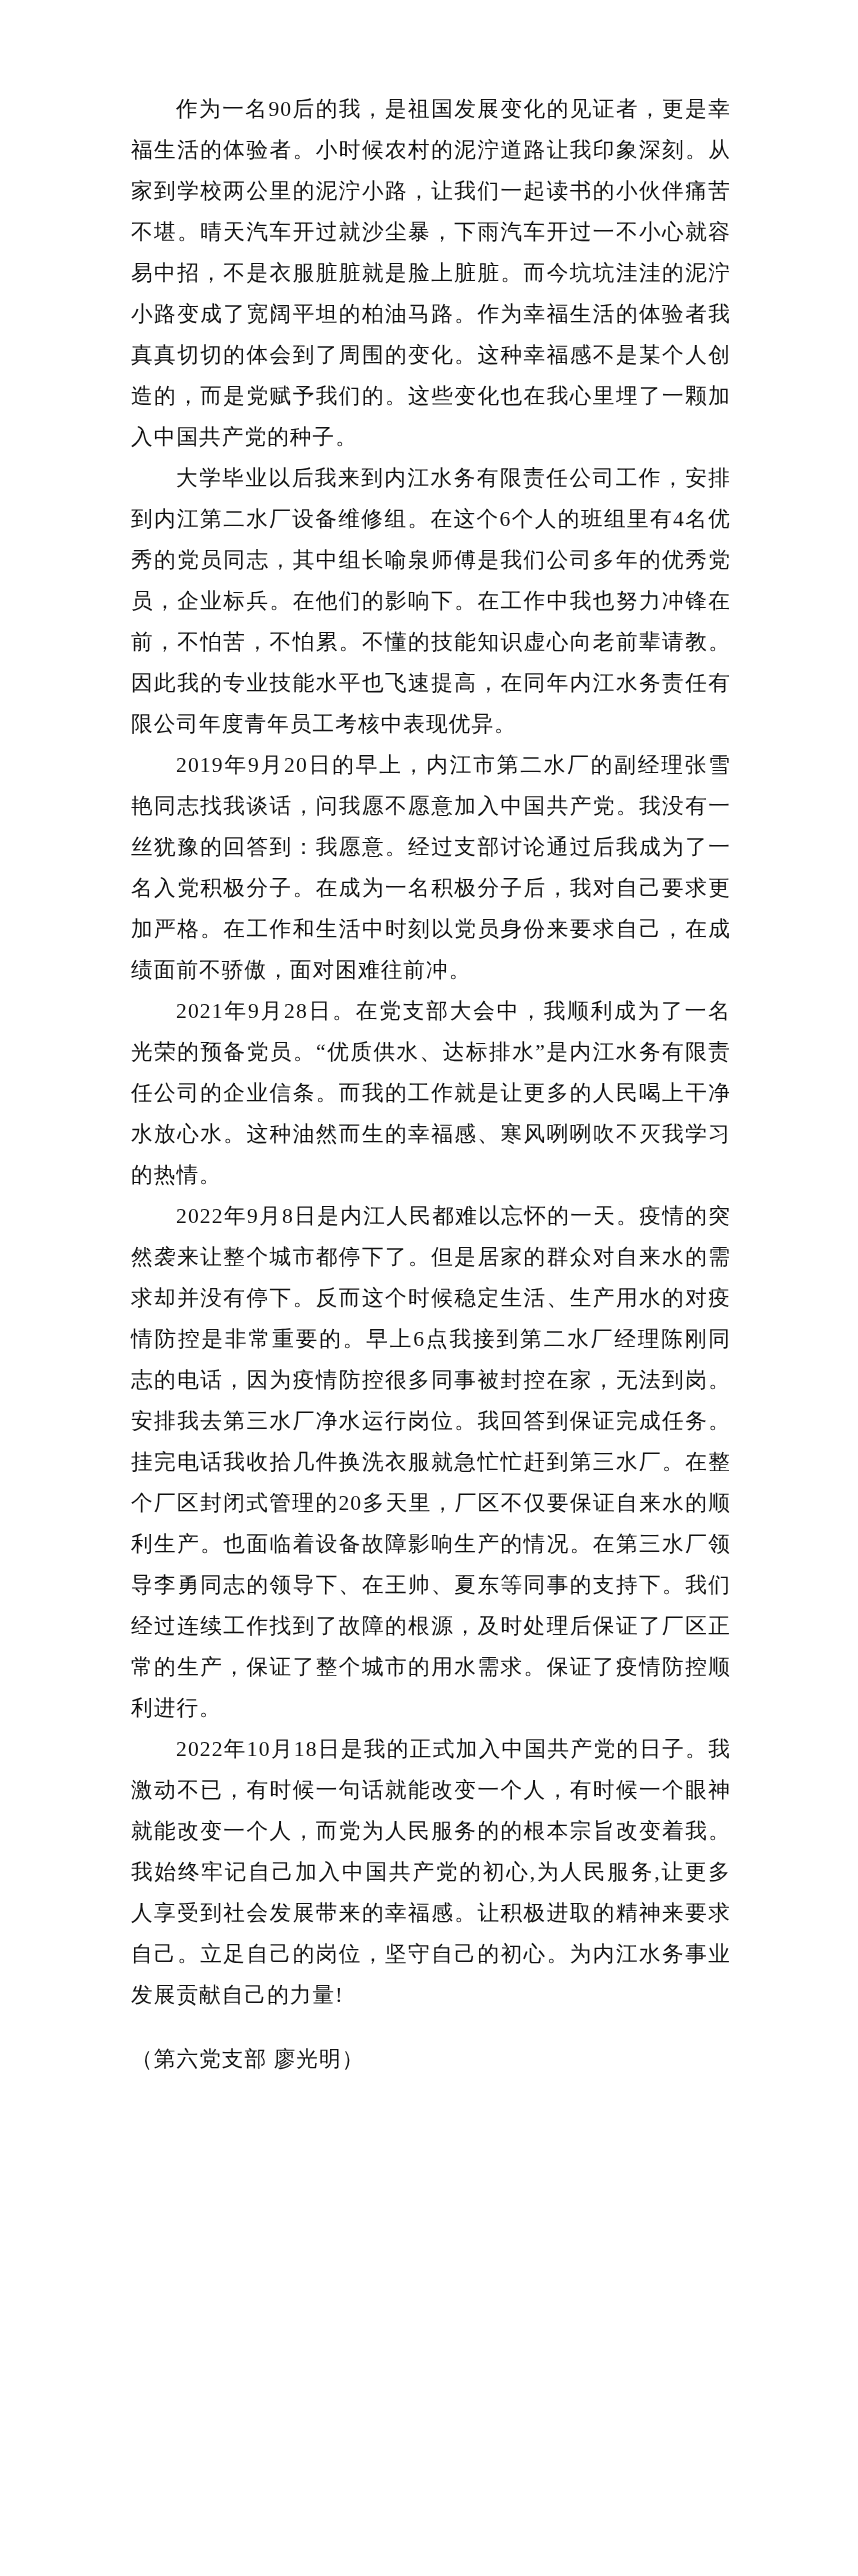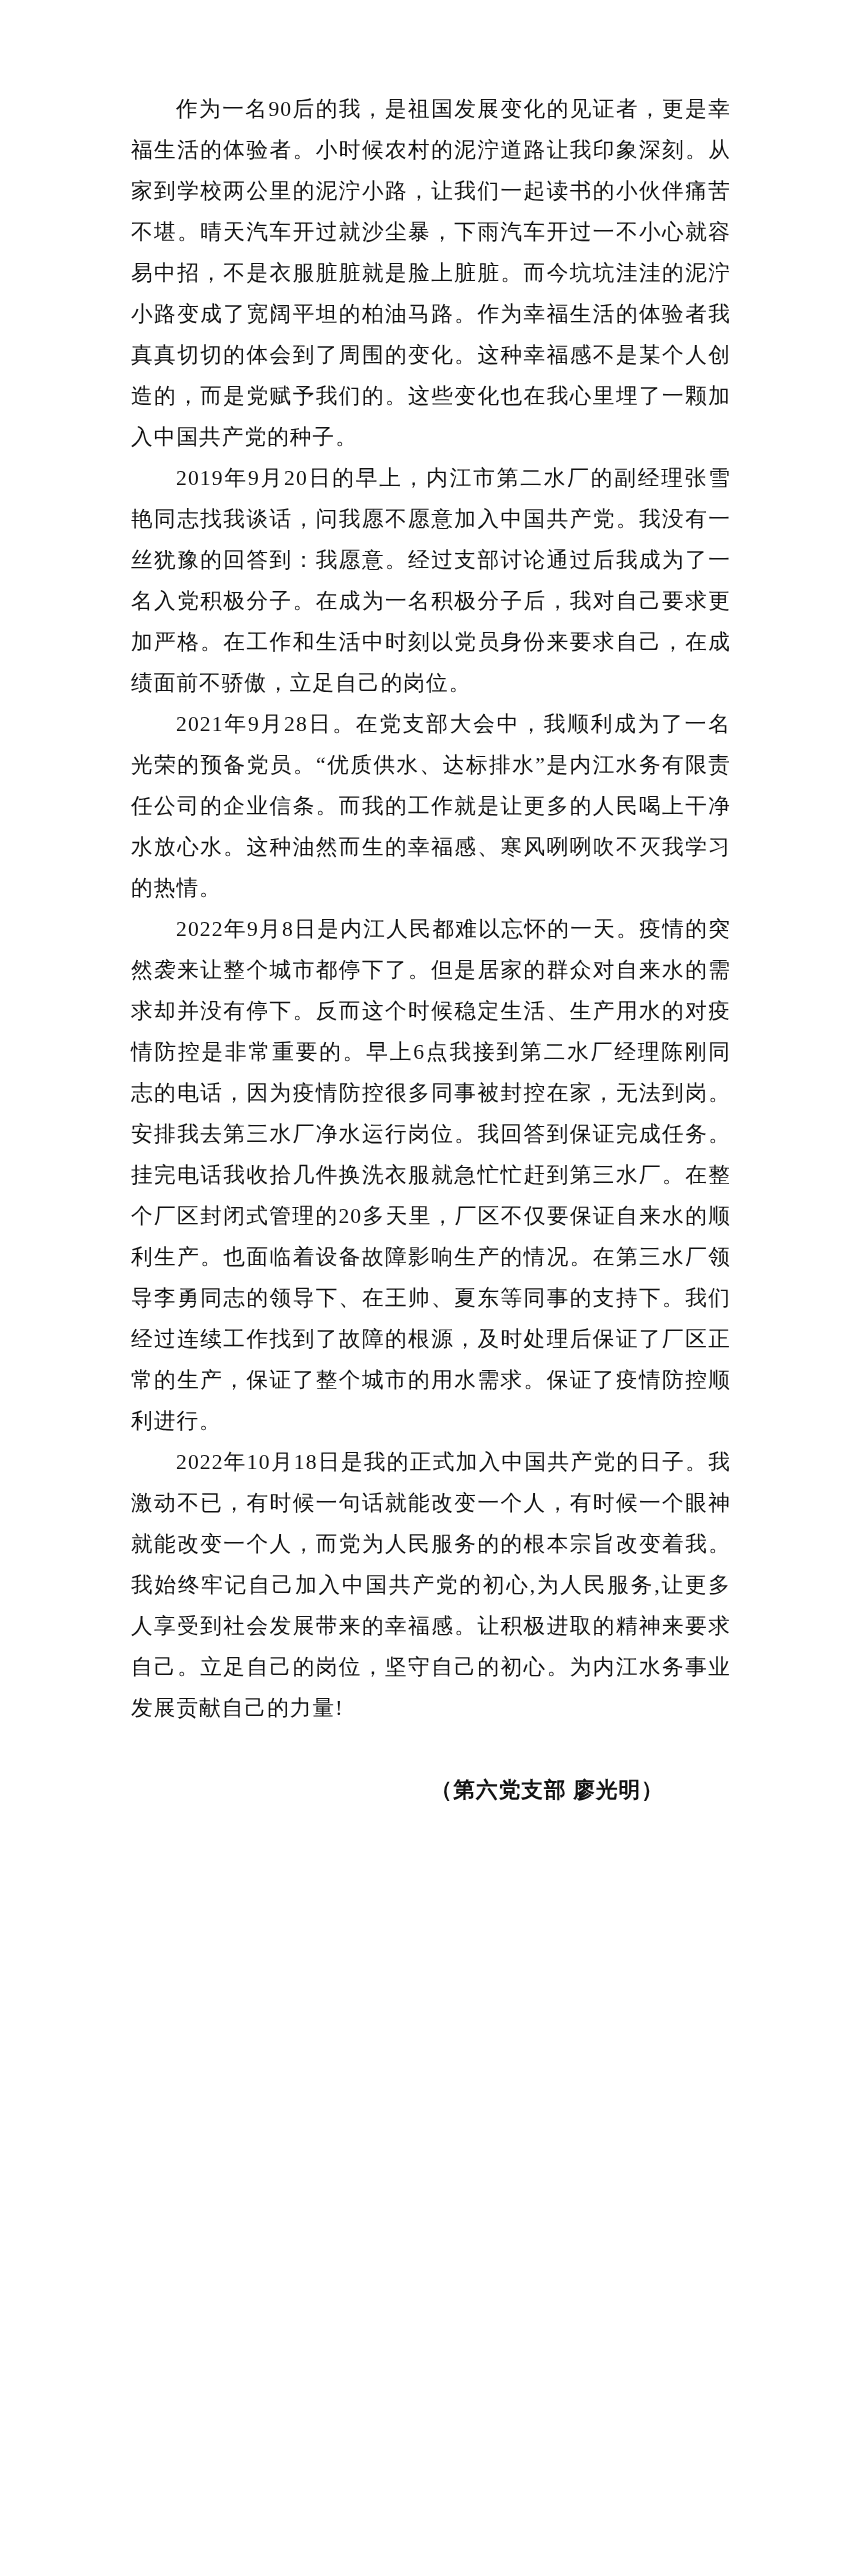--- a/index.html
+++ b/index.html
@@ -25,33 +25,32 @@
     margin: 0;
     font-size: 21.6px;
     line-height: 41px;
     letter-spacing: 1.1px;
     text-align: justify;
     text-justify: inter-character;
     text-indent: 45px;
     word-break: break-all;
   }
   .signature {
-    margin: 41px 67px 0 0;
+    margin: 23px 67px 0 0;
     font-size: 21.6px;
     line-height: 41px;
     letter-spacing: 1.1px;
-    text-align: right;
     white-space: nowrap;
-    font-weight: bold;
   }
 </style>
 </head>
 <body>
 
 <div class="page">
   <p class="para">作为一名90后的我，是祖国发展变化的见证者，更是幸福生活的体验者。小时候农村的泥泞道路让我印象深刻。从家到学校两公里的泥泞小路，让我们一起读书的小伙伴痛苦不堪。晴天汽车开过就沙尘暴，下雨汽车开过一不小心就容易中招，不是衣服脏脏就是脸上脏脏。而今坑坑洼洼的泥泞小路变成了宽阔平坦的柏油马路。作为幸福生活的体验者我真真切切的体会到了周围的变化。这种幸福感不是某个人创造的，而是党赋予我们的。这些变化也在我心里埋了一颗加入中国共产党的种子。</p>
-  <p class="para">2019年9月20日的早上，内江市第二水厂的副经理张雪艳同志找我谈话，问我愿不愿意加入中国共产党。我没有一丝犹豫的回答到：我愿意。经过支部讨论通过后我成为了一名入党积极分子。在成为一名积极分子后，我对自己要求更加严格。在工作和生活中时刻以党员身份来要求自己，在成绩面前不骄傲，立足自己的岗位。</p>
+  <p class="para">大学毕业以后我来到内江水务有限责任公司工作，安排到内江第二水厂设备维修组。在这个6个人的班组里有4名优秀的党员同志，其中组长喻泉师傅是我们公司多年的优秀党员，企业标兵。在他们的影响下。在工作中我也努力冲锋在前，不怕苦，不怕累。不懂的技能知识虚心向老前辈请教。因此我的专业技能水平也飞速提高，在同年内江水务责任有限公司年度青年员工考核中表现优异。</p>
+  <p class="para">2019年9月20日的早上，内江市第二水厂的副经理张雪艳同志找我谈话，问我愿不愿意加入中国共产党。我没有一丝犹豫的回答到：我愿意。经过支部讨论通过后我成为了一名入党积极分子。在成为一名积极分子后，我对自己要求更加严格。在工作和生活中时刻以党员身份来要求自己，在成绩面前不骄傲，面对困难往前冲。</p>
   <p class="para">2021年9月28日。在党支部大会中，我顺利成为了一名光荣的预备党员。“优质供水、达标排水”是内江水务有限责任公司的企业信条。而我的工作就是让更多的人民喝上干净水放心水。这种油然而生的幸福感、寒风咧咧吹不灭我学习的热情。</p>
   <p class="para">2022年9月8日是内江人民都难以忘怀的一天。疫情的突然袭来让整个城市都停下了。但是居家的群众对自来水的需求却并没有停下。反而这个时候稳定生活、生产用水的对疫情防控是非常重要的。早上6点我接到第二水厂经理陈刚同志的电话，因为疫情防控很多同事被封控在家，无法到岗。安排我去第三水厂净水运行岗位。我回答到保证完成任务。挂完电话我收拾几件换洗衣服就急忙忙赶到第三水厂。在整个厂区封闭式管理的20多天里，厂区不仅要保证自来水的顺利生产。也面临着设备故障影响生产的情况。在第三水厂领导李勇同志的领导下、在王帅、夏东等同事的支持下。我们经过连续工作找到了故障的根源，及时处理后保证了厂区正常的生产，保证了整个城市的用水需求。保证了疫情防控顺利进行。</p>
   <p class="para">2022年10月18日是我的正式加入中国共产党的日子。我激动不已，有时候一句话就能改变一个人，有时候一个眼神就能改变一个人，而党为人民服务的的根本宗旨改变着我。我始终牢记自己加入中国共产党的初心,为人民服务,让更多人享受到社会发展带来的幸福感。让积极进取的精神来要求自己。立足自己的岗位，坚守自己的初心。为内江水务事业发展贡献自己的力量!</p>
   <p class="signature">（第六党支部 廖光明）</p>
 </div>
 
 
 </body></html>

